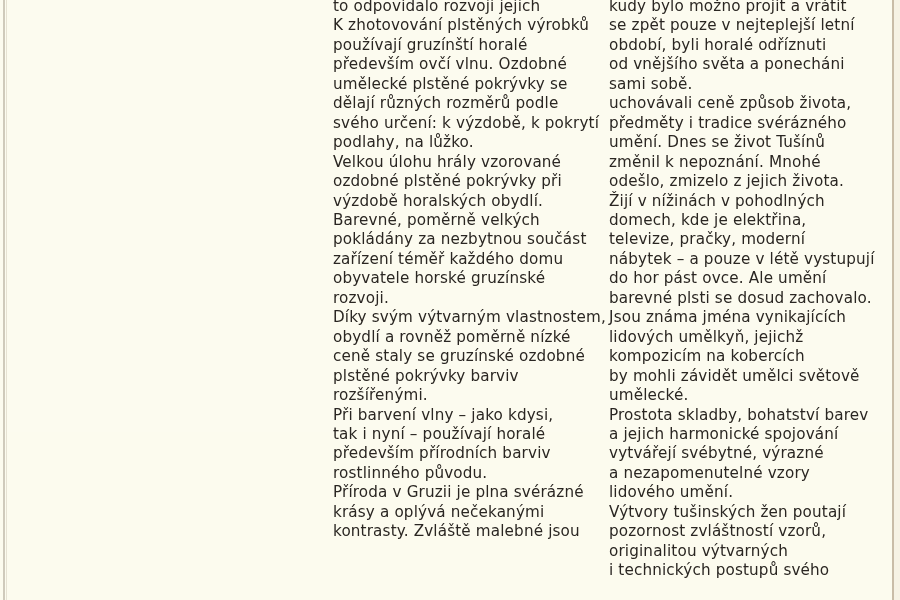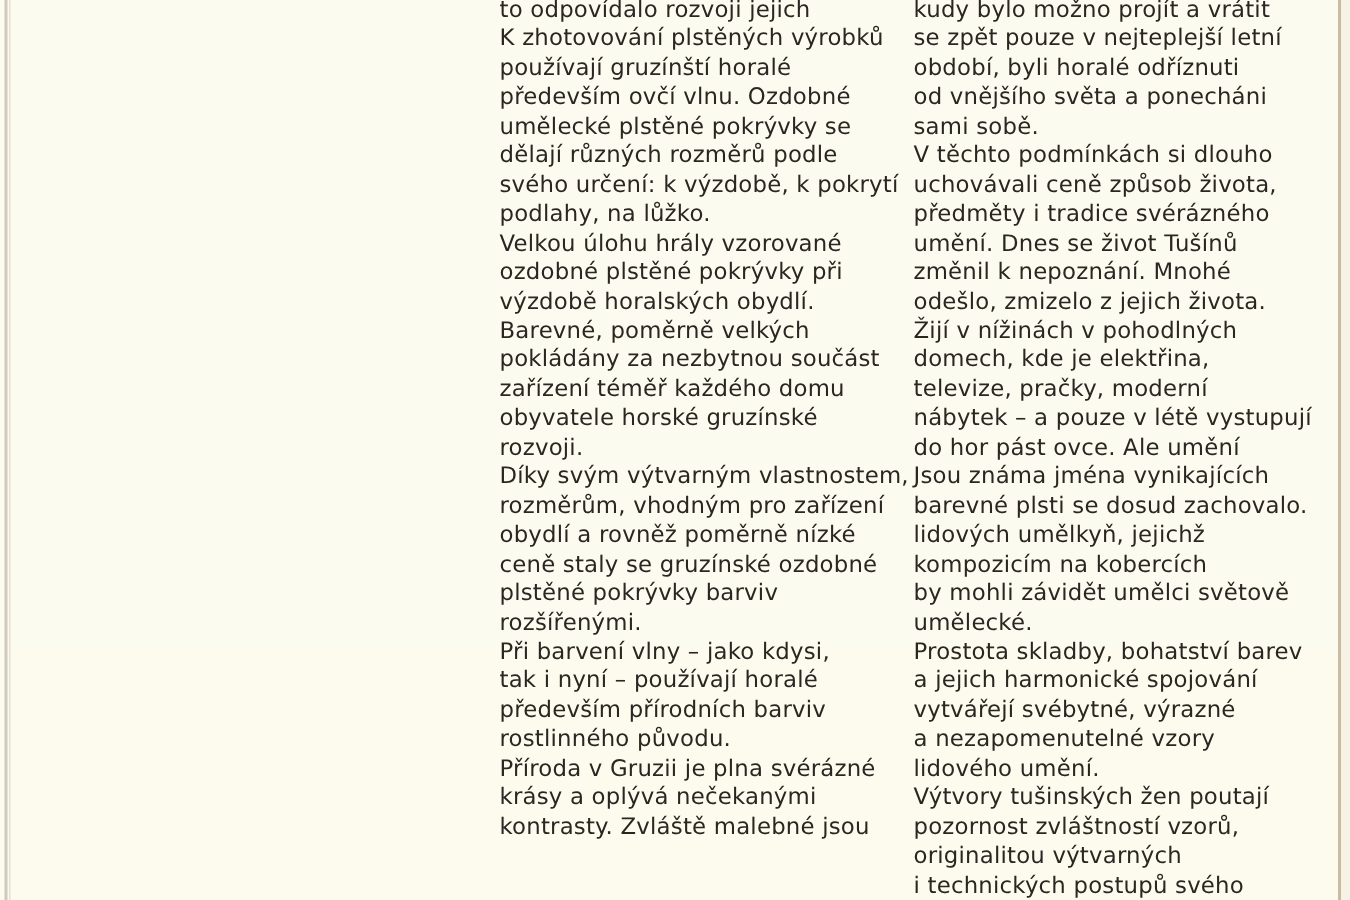--- a/index.html
+++ b/index.html
@@ -61,52 +61,50 @@
       <span class="line">podlahy, na lůžko.</span>
       <span class="line">Velkou úlohu hrály vzorované</span>
       <span class="line">ozdobné plstěné pokrývky při</span>
       <span class="line">výzdobě horalských obydlí.</span>
       <span class="line">Barevné, poměrně velkých</span>
       <span class="line">pokládány za nezbytnou součást</span>
       <span class="line">zařízení téměř každého domu</span>
       <span class="line">obyvatele horské gruzínské</span>
       <span class="line">rozvoji.</span>
       <span class="line">Díky svým výtvarným vlastnostem,</span>
-      <span class="line">rozměrům, vhodným pro zařízení</span>
       <span class="line">obydlí a rovněž poměrně nízké</span>
       <span class="line">ceně staly se gruzínské ozdobné</span>
       <span class="line">plstěné pokrývky barviv</span>
       <span class="line">rozšířenými.</span>
       <span class="line">Při barvení vlny – jako kdysi,</span>
       <span class="line">tak i nyní – používají horalé</span>
       <span class="line">především přírodních barviv</span>
       <span class="line">rostlinného původu.</span>
       <span class="line">Příroda v Gruzii je plna svérázné</span>
       <span class="line">krásy a oplývá nečekanými</span>
       <span class="line">kontrasty. Zvláště malebné jsou</span>
     </div>
   <div class="column col2" id="col2">
       <span class="line">kudy bylo možno projít a vrátit</span>
       <span class="line">se zpět pouze v nejteplejší letní</span>
       <span class="line">období, byli horalé odříznuti</span>
       <span class="line">od vnějšího světa a ponecháni</span>
       <span class="line">sami sobě.</span>
-      <span class="line">V těchto podmínkách si dlouho</span>
       <span class="line">uchovávali ceně způsob života,</span>
       <span class="line">předměty i tradice svérázného</span>
       <span class="line">umění. Dnes se život Tušínů</span>
       <span class="line">změnil k nepoznání. Mnohé</span>
       <span class="line">odešlo, zmizelo z jejich života.</span>
       <span class="line">Žijí v nížinách v pohodlných</span>
       <span class="line">domech, kde je elektřina,</span>
       <span class="line">televize, pračky, moderní</span>
       <span class="line">nábytek – a pouze v létě vystupují</span>
       <span class="line">do hor pást ovce. Ale umění</span>
+      <span class="line">barevné plsti se dosud zachovalo.</span>
       <span class="line">Jsou známa jména vynikajících</span>
-      <span class="line">barevné plsti se dosud zachovalo.</span>
       <span class="line">lidových umělkyň, jejichž</span>
       <span class="line">kompozicím na kobercích</span>
       <span class="line">by mohli závidět umělci světově</span>
       <span class="line">umělecké.</span>
       <span class="line">Prostota skladby, bohatství barev</span>
       <span class="line">a jejich harmonické spojování</span>
       <span class="line">vytvářejí svébytné, výrazné</span>
       <span class="line">a nezapomenutelné vzory</span>
       <span class="line">lidového umění.</span>
       <span class="line">Výtvory tušinských žen poutají</span>

